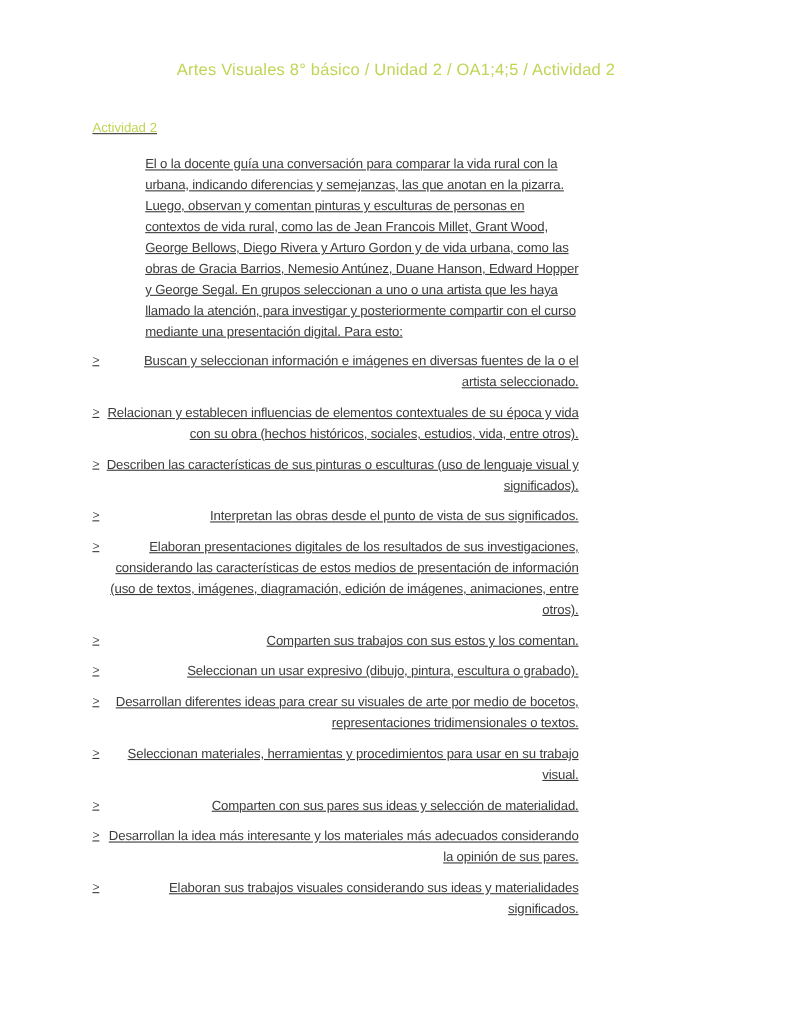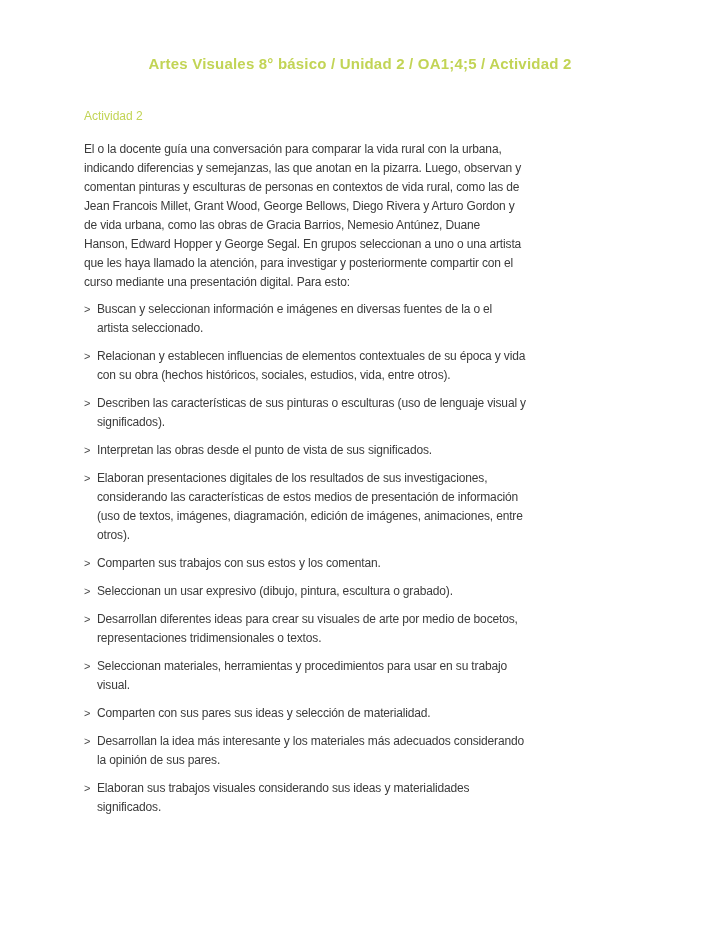--- a/index.html
+++ b/index.html
@@ -17,42 +17,44 @@
   .page {
     position: relative;
     width: 720px;
     height: 932px;
     background: #ffffff;
   }
   .page-title {
     padding-top: 55px;
     text-align: center;
     font-size: 15px;
-    font-weight: 700;
+    font-weight: 400;
     letter-spacing: 0.2px;
     color: #c2d455;
   }
   .content {
     margin-left: 84px;
     width: 442px;
+    text-decoration: underline;
   }
   .activity-heading {
     margin-top: 37px;
     font-size: 12px;
     color: #c2d455;
   }
   .body-text {
     font-size: 12px;
     line-height: 19px;
     letter-spacing: -0.15px;
     color: #3b3b3b;
   }
   .intro-paragraph {
     margin-top: 17px;
     margin-bottom: 8px;
+    margin-left: 48px;
   }
   .intro-paragraph.second {
     margin-top: 24px;
   }
   ul.bullet-list {
     list-style: none;
     margin: 0;
     padding: 0;
   }
   ul.bullet-list li {
@@ -61,20 +63,21 @@
     margin-bottom: 9px;
   }
   .bullet-marker {
     flex: 0 0 13px;
     color: #4a4a4a;
     font-size: 11px;
     line-height: 19px;
   }
   .bullet-text {
     flex: 1 1 auto;
+    text-align: right;
   }
 </style>
 </head>
 <body>
 
 <div class="page">
 
   <div class="page-title">Artes Visuales 8° básico / Unidad 2 / OA1;4;5 / Actividad 2</div>
 
   <div class="content">

